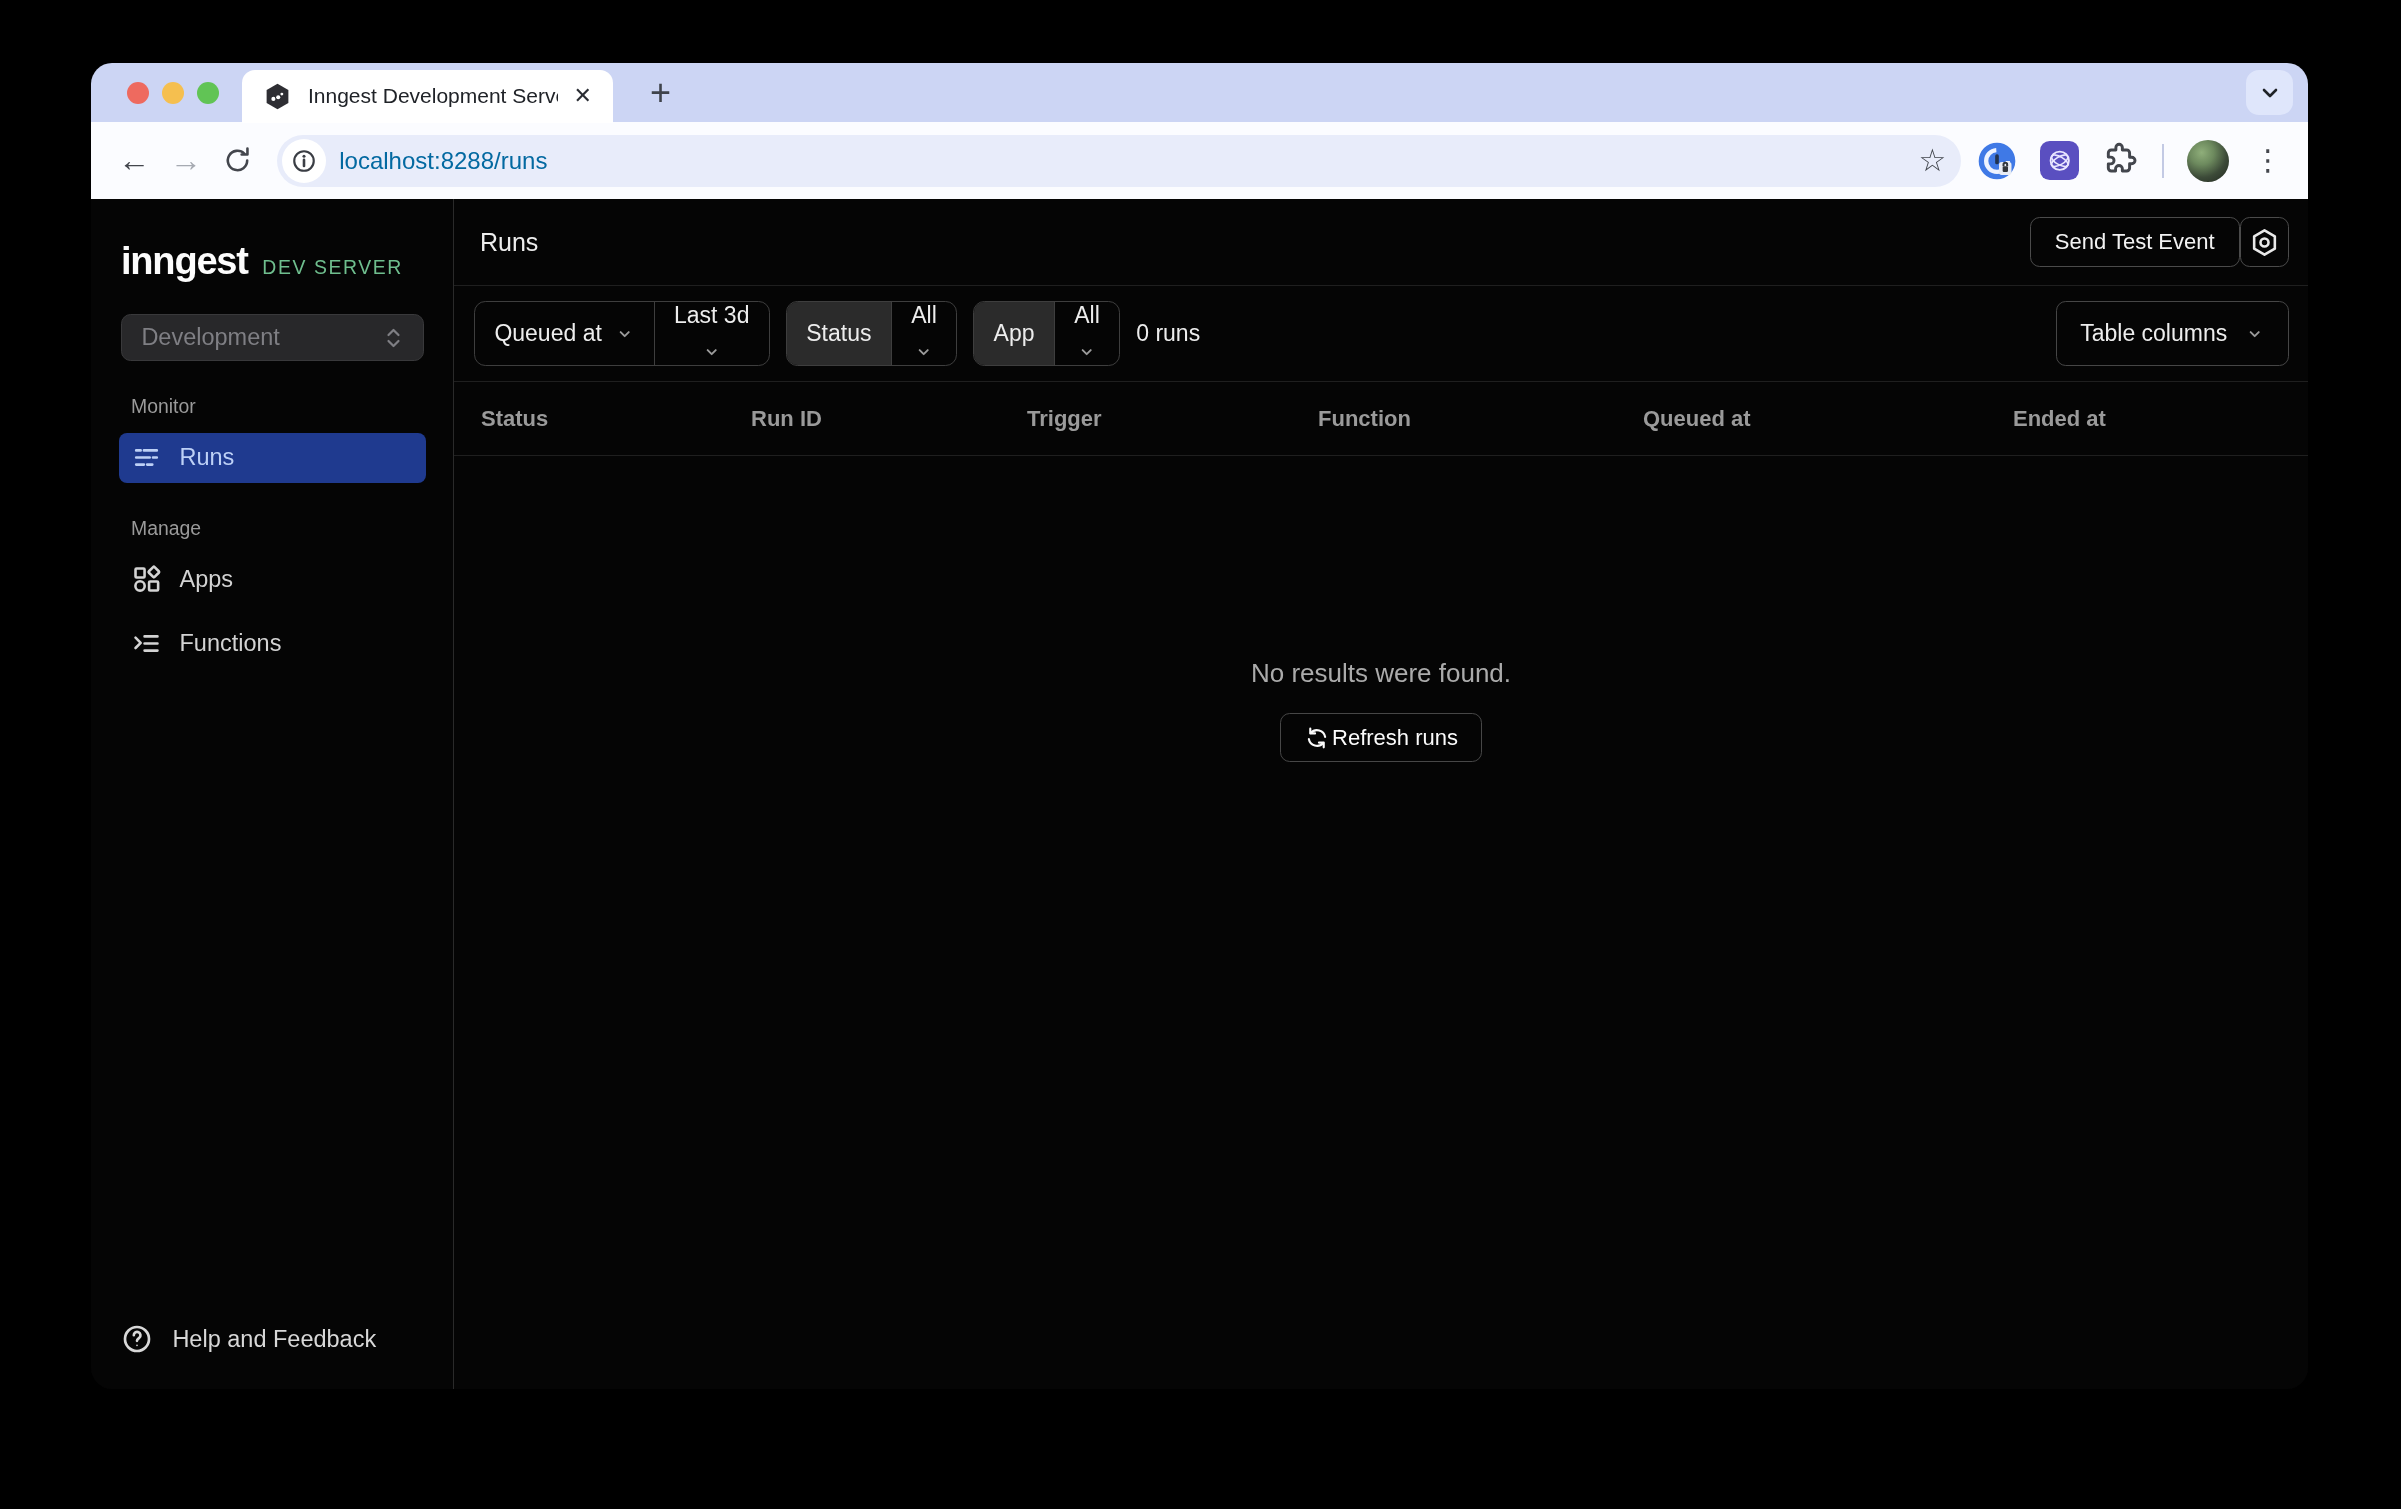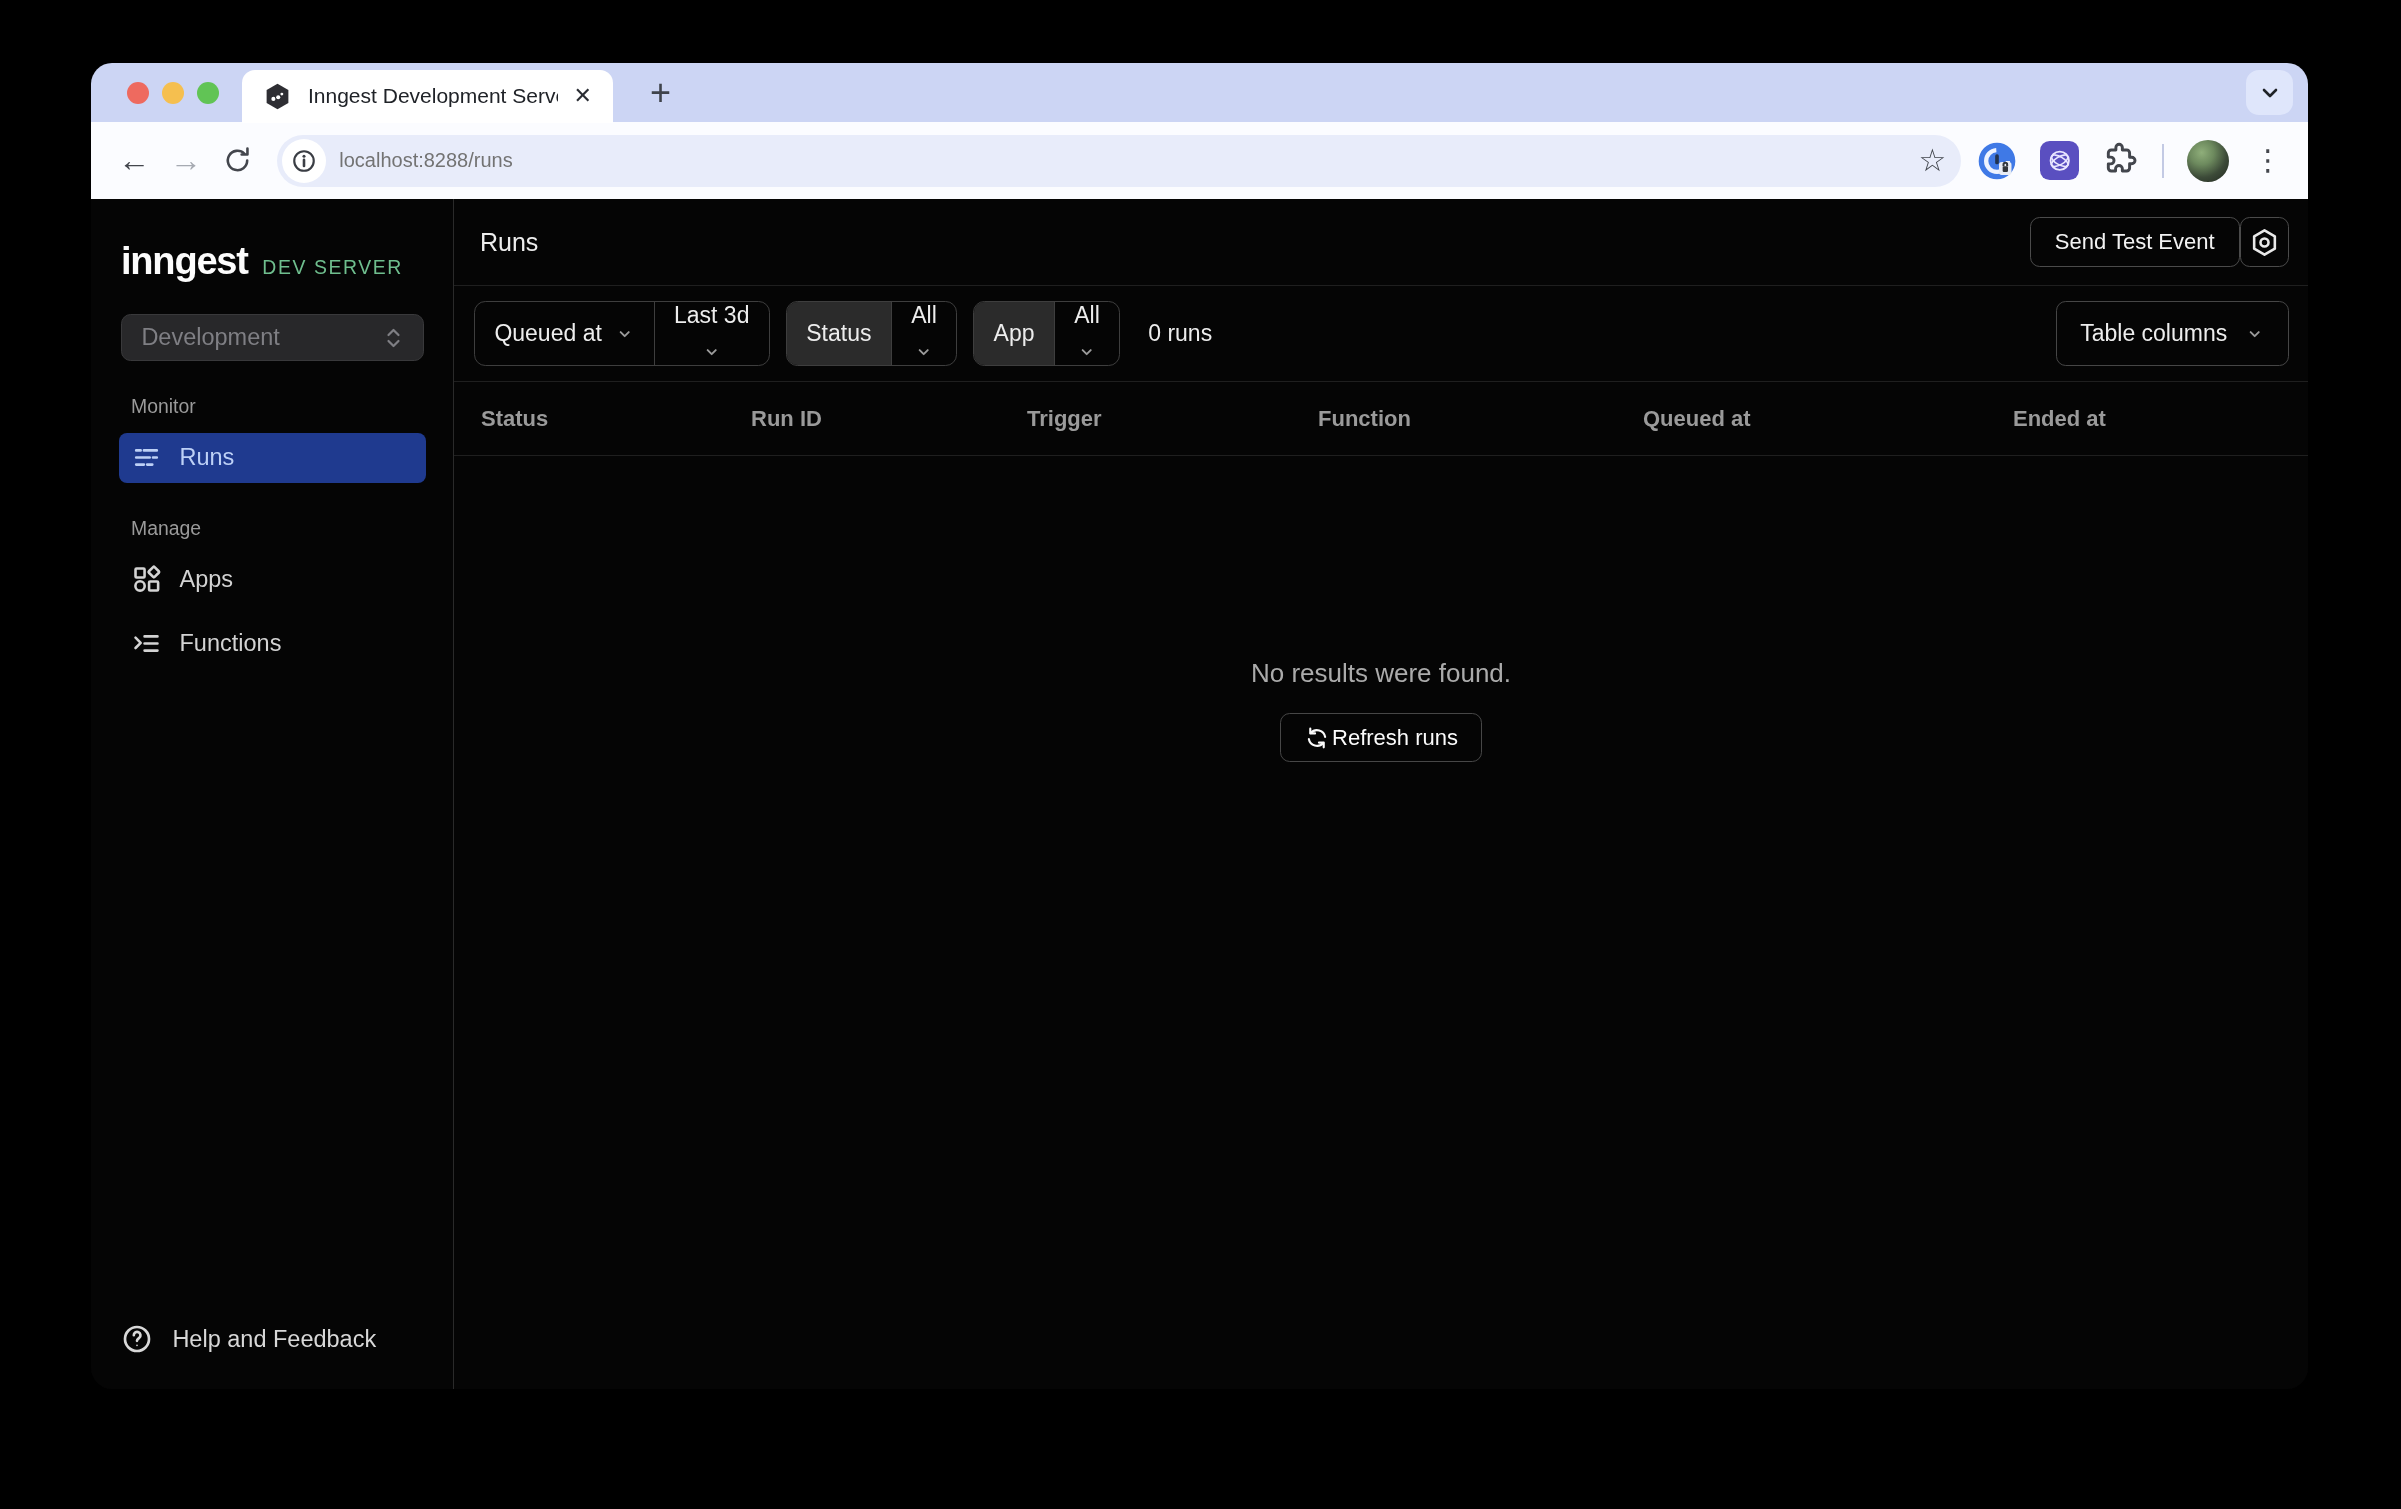--- a/index.html
+++ b/index.html
@@ -27,21 +27,21 @@
 
   .toolbar { height:77px; flex:none; background:#fbfcff; display:flex; align-items:center;
              padding:0 19.4px; gap:4.9px; }
   .nav-btn { width:47px; height:47px; display:grid; place-items:center; font-size:32px;
              color:#43464d; border-radius:50%; flex:none; }
   .nav-btn.disabled { color:#a6aab2; }
   .omnibox { flex:1; height:52px; background:#e8ecfa; border-radius:26px; margin:0 11.3px;
              display:flex; align-items:center; gap:13px; padding:0 14.6px 0 4.9px; min-width:0; }
   .info-badge { width:44px; height:44px; background:#fff; border-radius:50%;
                 display:grid; place-items:center; flex:none; }
-  .url { flex:1; font-size:20px; color:#737373; white-space:nowrap; overflow:hidden; }
+  .url { flex:1; font-size:24px; color:#0369a1; white-space:nowrap; overflow:hidden; }
   .star { font-size:31px; color:#41454c; flex:none; line-height:1; }
   .chrome-icons { display:flex; align-items:center; gap:23px; flex:none; padding-right:4.9px; }
   .ext-1p { width:40px; height:40px; }
   .ext-purple { width:39px; height:39px; border-radius:9.7px; background:#5a4fc0;
                 display:grid; place-items:center; }
   .tb-divider { width:1.6px; height:34px; background:#c3cae4; }
   .avatar { width:42px; height:42px; border-radius:50%; flex:none;
             background:radial-gradient(circle at 35% 30%, #8fae7a 0%, #6d8a5e 30%, #3c4a38 62%, #20261e 100%); }
   .kebab { font-size:29px; color:#43464d; letter-spacing:0; line-height:.9; width:32px; text-align:center; }
 
@@ -74,21 +74,21 @@
                  font-family:inherit; }
   .icon-btn { width:49px; justify-content:center; padding:0; color:#e9e9e9; }
 
   .filter-row { height:96px; flex:none; display:flex; align-items:center; gap:16px;
                 padding:0 19.4px 0 20px; border-bottom:1.6px solid #1f1f1f; }
   .seg-group { display:flex; align-items:stretch; height:65px; border:1.6px solid #3e3e3e;
                border-radius:11.3px; overflow:hidden; flex:none; }
   .seg { display:flex; align-items:center; gap:13px; padding:0 19.4px; font-size:23px; color:#ededed; }
   .seg + .seg { border-left:1.6px solid #3e3e3e;flex-direction:column; }
   .seg.label-seg { background:#2b2b2b; }
-  .runs-count { font-size:23px; color:#ededed; margin-left:12px; }
+  .runs-count { font-size:23px; color:#ededed; margin-left:0; }
   .table-columns-btn { margin-left:auto; height:65px; border:1.6px solid #464646; border-radius:9.7px;
                        background:transparent; color:#ededed; font-size:23px; display:flex;
                        align-items:center; gap:18px; padding:0 23px; font-family:Liberation Sans, sans-serif; flex:none; }
 
   .table-header { height:74px; flex:none; display:grid;
                   grid-template-columns:270px 276px 291px 325px 370px 1fr;
                   align-items:center; padding-left:27px; border-bottom:1.6px solid #1f1f1f;
                   font-size:22px; font-weight:600; color:#9a9a9a; }
 
   .empty { padding-top:202px; display:flex; flex-direction:column; align-items:center; gap:24px; }

